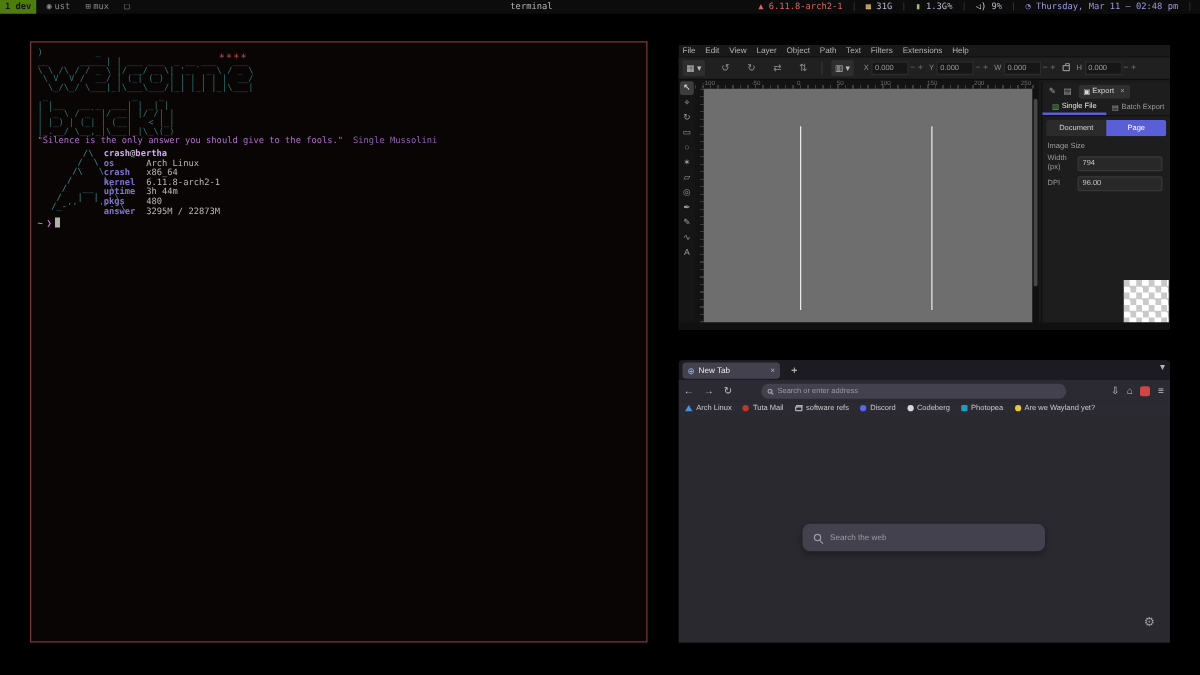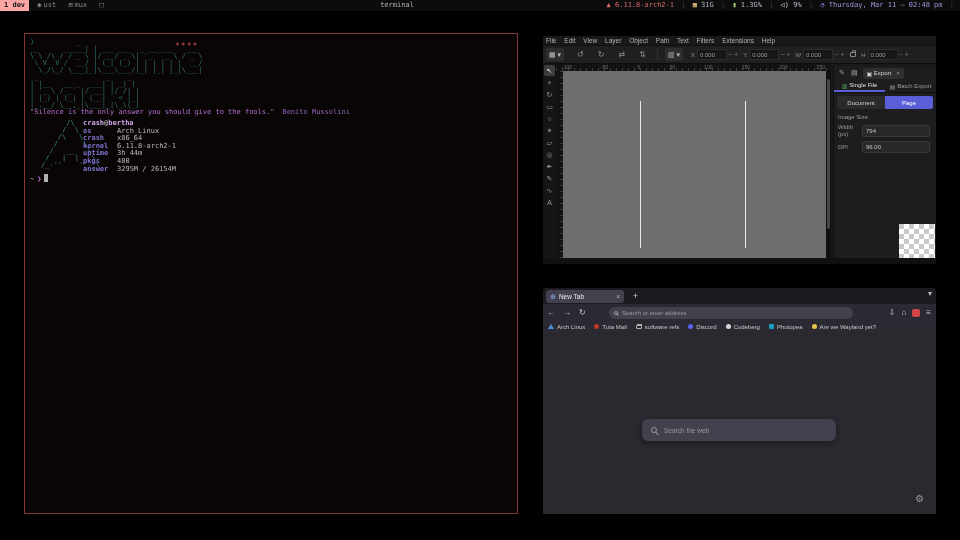--- a/index.html
+++ b/index.html
@@ -5,23 +5,23 @@
   * { margin:0; padding:0; box-sizing:border-box; }
   html,body { width:960px; height:540px; background:#000; overflow:hidden;
               font-family:"Liberation Sans", sans-serif; }
   .mono { font-family:"DejaVu Sans Mono", monospace; }
 
   
   #topbar { position:absolute; left:0; top:0; width:960px; height:11px;
             background:#0c0c0c; font-family:"DejaVu Sans Mono", monospace;
             font-size:7px; line-height:11px; color:#8a8a8a; }
   .tag { display:inline-block; padding:0 4px; height:11px; cursor:default; }
-  .tag.active { background:#fca5a5; color:#141414; font-weight:bold; }
+  .tag.active { background:#4d7c0f; color:#141414; font-weight:bold; }
   .tag .tic { margin-right:2px; }
-  #bar-title { position:absolute; left:352px; top:0; width:90px; text-align:center; color:#b5b5b5; }
+  #bar-title { position:absolute; left:352px; top:0; width:90px; text-align:right; color:#b5b5b5; }
   #bar-status { position:absolute; right:4px; top:0; white-space:nowrap; }
   #bar-status .seg { margin:0 1px; }
   #bar-status .sep { color:#3d3d3d; margin:0 2px; }
   .st-red { color:#d96868; } .st-yellow { color:#e5c07b; } .st-green { color:#98c379; }
   .st-white { color:#c8ccd4; } .st-purple { color:#8a8ad8; }
   #bar-status .txt { color:#b9bdc9; }
   #bar-status .seg.kernel .txt { color:#d96868; }
   #bar-status .seg.clock .txt { color:#9a9ade; }
 
   
@@ -192,37 +192,37 @@
 \ \ /\ / / _ \ |/ __/ _ \| '_ ` _ \ / _ \
  \ V  V /  __/ | (_| (_) | | | | | |  __/
   \_/\_/ \___|_|\___\___/|_| |_| |_|\___|
  _                _    _
 | |__   __ _  ___| | _| |
 | '_ \ / _` |/ __| |/ /| |
 | |_) | (_| | (__|   &lt; |_|
 |_.__/ \__,_|\___|_|\_\(_)</pre>
   <span id="term-stars" class="mono">****</span>
   <div id="term-quote">
-    <span class="q">"Silence is the only answer you should give to the fools."</span><span class="a">Benito Mussolini</span>
+    <span class="q">"Silence is the only answer you should give to the fools."</span><span class="a">Single Mussolini</span>
   </div>
   <pre id="fetch-logo">      /\
      /  \
     /\   \
    /      \
   /   __   \
  /   |  |   \
 /_-''    ''-_\</pre>
   <div id="fetch-info">
     <div><span class="user">crash</span><span class="at">@</span><span class="host">bertha</span></div>
     <div class="frow"><span class="k">os</span><span class="v">Arch Linux</span></div>
     <div class="frow"><span class="k">crash</span><span class="v">x86_64</span></div>
     <div class="frow"><span class="k">kernel</span><span class="v">6.11.8-arch2-1</span></div>
     <div class="frow"><span class="k">uptime</span><span class="v">3h 44m</span></div>
     <div class="frow"><span class="k">pkgs</span><span class="v">480</span></div>
-    <div class="frow"><span class="k">answer</span><span class="v">3295M / 26154M</span></div>
+    <div class="frow"><span class="k">answer</span><span class="v">3295M / 22873M</span></div>
   </div>
   <div id="term-prompt">
     <span class="path">~</span><span class="sym">❯</span><span class="cursor"></span>
   </div>
 </div>
 
 <div id="inkscape" class="win">
   <div id="ink-menubar">
     <span>File</span>
     <span>Edit</span>

